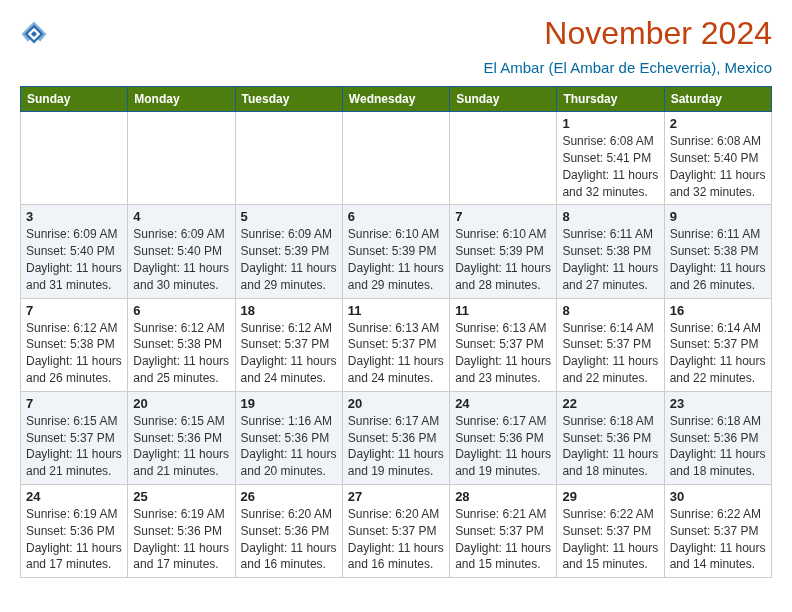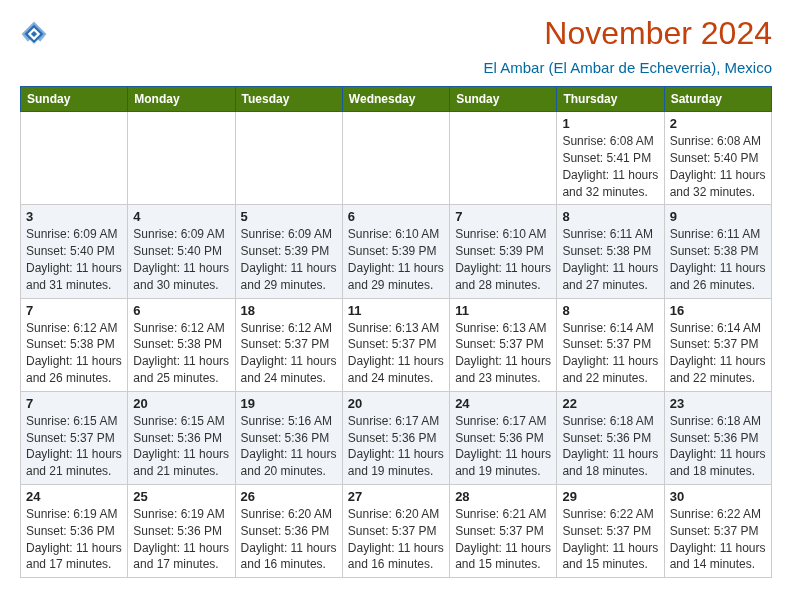--- a/index.html
+++ b/index.html
@@ -236,21 +236,21 @@
 Daylight: 11 hours and 21 minutes.</div>
         </td>
         <td>
           <span class="day-num">20</span>
           <div class="day-info" style="white-space: pre-line;">Sunrise: 6:15 AM
 Sunset: 5:36 PM
 Daylight: 11 hours and 21 minutes.</div>
         </td>
         <td>
           <span class="day-num">19</span>
-          <div class="day-info" style="white-space: pre-line;">Sunrise: 5:16 AM
+          <div class="day-info" style="white-space: pre-line;">Sunrise: 1:16 AM
 Sunset: 5:36 PM
 Daylight: 11 hours and 20 minutes.</div>
         </td>
         <td>
           <span class="day-num">20</span>
           <div class="day-info" style="white-space: pre-line;">Sunrise: 6:17 AM
 Sunset: 5:36 PM
 Daylight: 11 hours and 19 minutes.</div>
         </td>
         <td>

